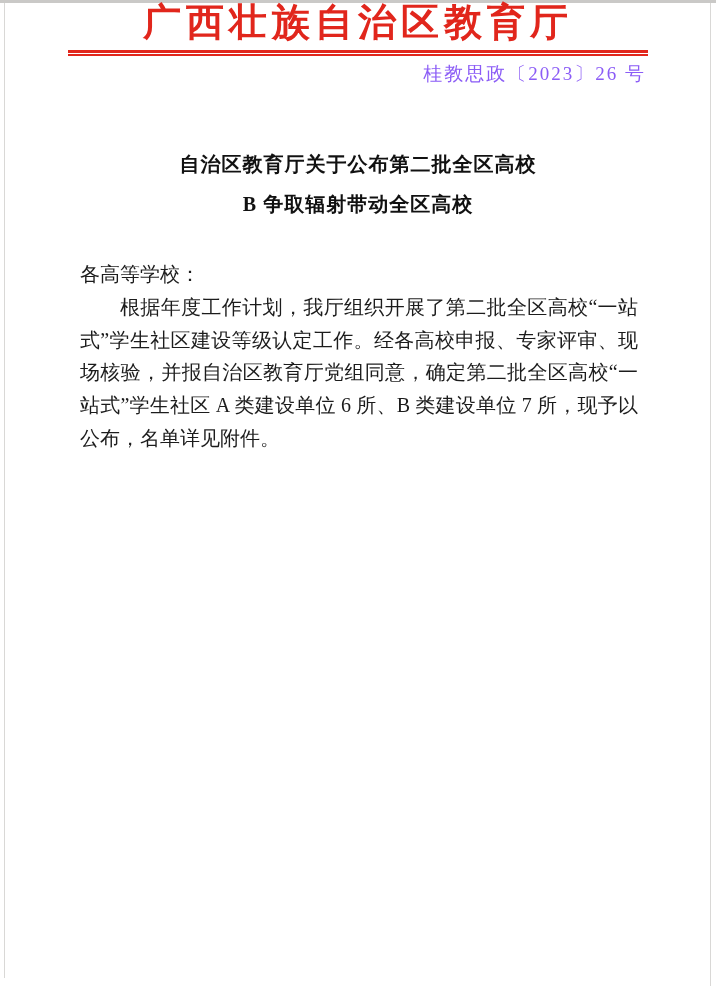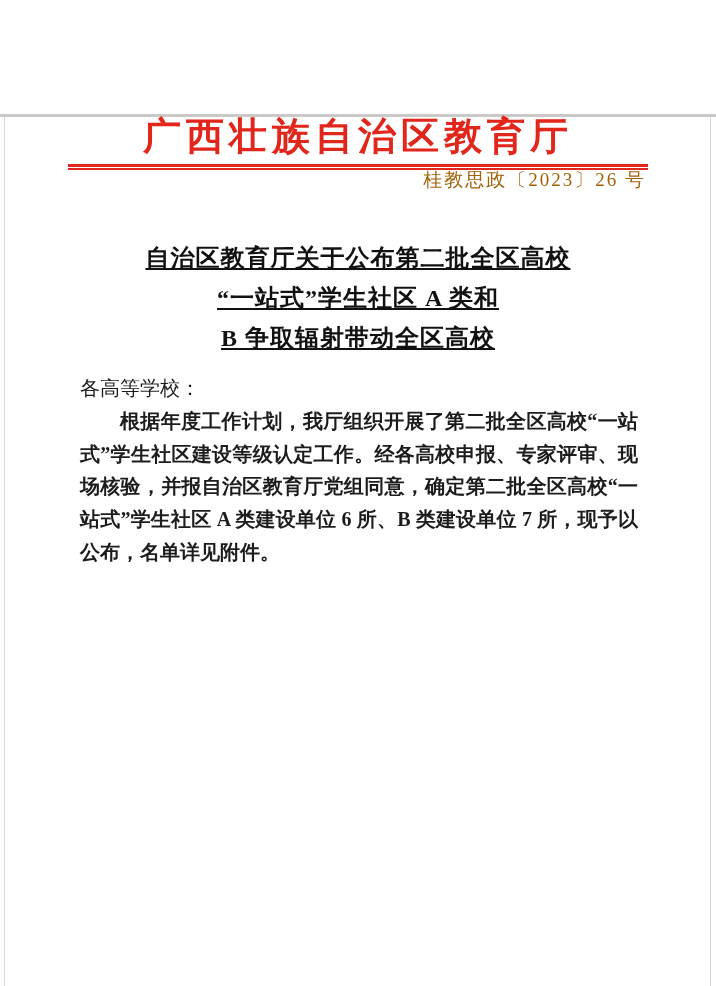--- a/index.html
+++ b/index.html
@@ -27,66 +27,64 @@
   .edge-right {
     position: absolute; top: 3px; left: 710px; width: 1px; height: 983px;
     background: #d9d8d6;
   }
   .content {
     position: relative;
     width: 580px;
     margin: 0 auto;
   }
   .org-name {
-    margin-top: 114px;
     font-size: 38px;
     line-height: 44px;
     font-weight: bold;
     text-align: center;
     letter-spacing: 5px;
     color: var(--red, #e1261c);
     white-space: nowrap;
   }
   .red-rule {
     margin-top: 6px;
     height: 6px;
     position: relative;
   }
   .red-rule .thick { height: 3px; background: var(--red, #e1261c); }
   .red-rule .gap   { height: 1px; background: #ffffff; }
   .red-rule .thin  { height: 2px; background: var(--red, #e1261c); }
   .doc-number {
-    margin-top: 0;
+    margin-top: 8px;
     font-size: 19px;
     line-height: 20px;
     text-align: right;
     letter-spacing: 2px;
-    color: #a16207;
+    color: #8b5cf6;
     padding-right: 2px;
   }
   .doc-title {
-    margin-top: 48px;
-    font-size: 24px;
+    margin-top: 60px;
+    font-size: 20px;
     line-height: 40px;
     font-weight: bold;
     text-align: center;
     color: #111111;
     letter-spacing: 1px;
-    text-decoration: underline;
   }
   .body-text {
-    margin-top: 14px;
+    margin-top: 34px;
     padding: 0 10px 0 12px;
     font-size: 20px;
     line-height: 32.8px;
     color: #1c1c1c;
     text-align: justify;
     text-justify: inter-ideograph;
   }
-  .body-text p.indent { text-indent: 2em; font-weight: bold; }
+  .body-text p.indent { text-indent: 2em; }
 </style>
 </head>
 <body>
 
 <div class="page">
 
   <div class="edge-top"></div>
   <div class="edge-left"></div>
   <div class="edge-right"></div>
 
@@ -97,21 +95,20 @@
     <div class="red-rule">
       <div class="thick"></div>
       <div class="gap"></div>
       <div class="thin"></div>
     </div>
 
     <div class="doc-number">桂教思政〔2023〕26 号</div>
 
     <div class="doc-title">
       <div>自治区教育厅关于公布第二批全区高校</div>
-      <div>“一站式”学生社区 A 类和</div>
       <div>B 争取辐射带动全区高校</div>
     </div>
 
     <div class="body-text">
       <p>各高等学校：</p>
       <p class="indent">根据年度工作计划，我厅组织开展了第二批全区高校“一站式”学生社区建设等级认定工作。经各高校申报、专家评审、现场核验，并报自治区教育厅党组同意，确定第二批全区高校“一站式”学生社区 A 类建设单位 6 所、B 类建设单位 7 所，现予以公布，名单详见附件。</p>
     </div>
 
   </div>
 

